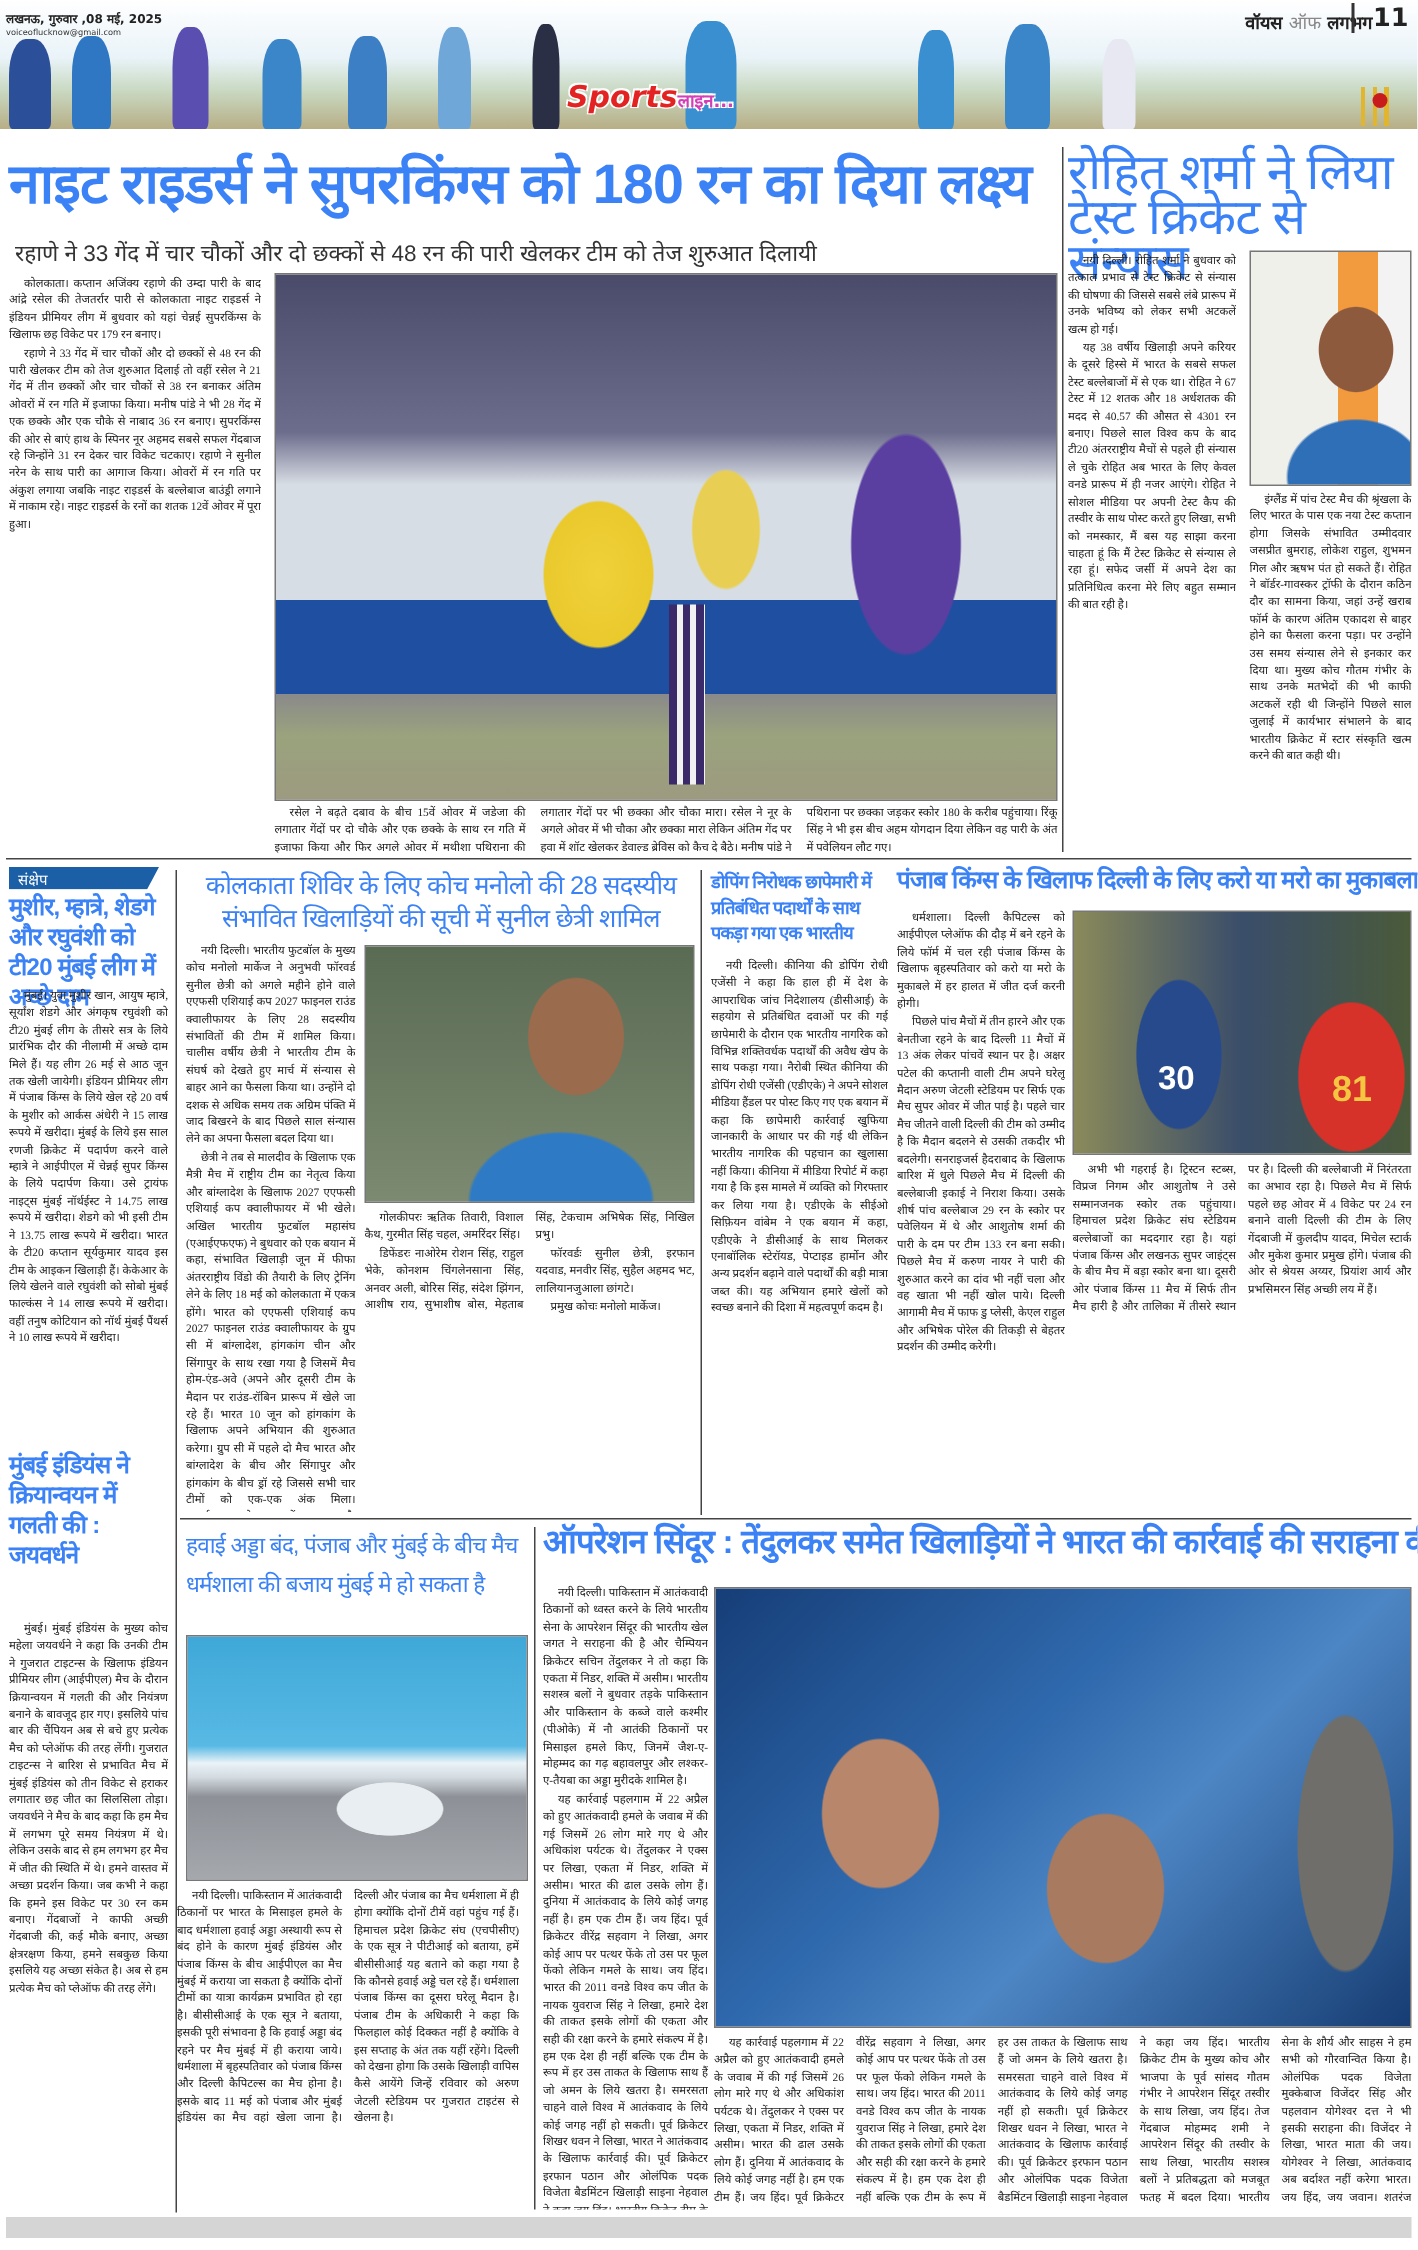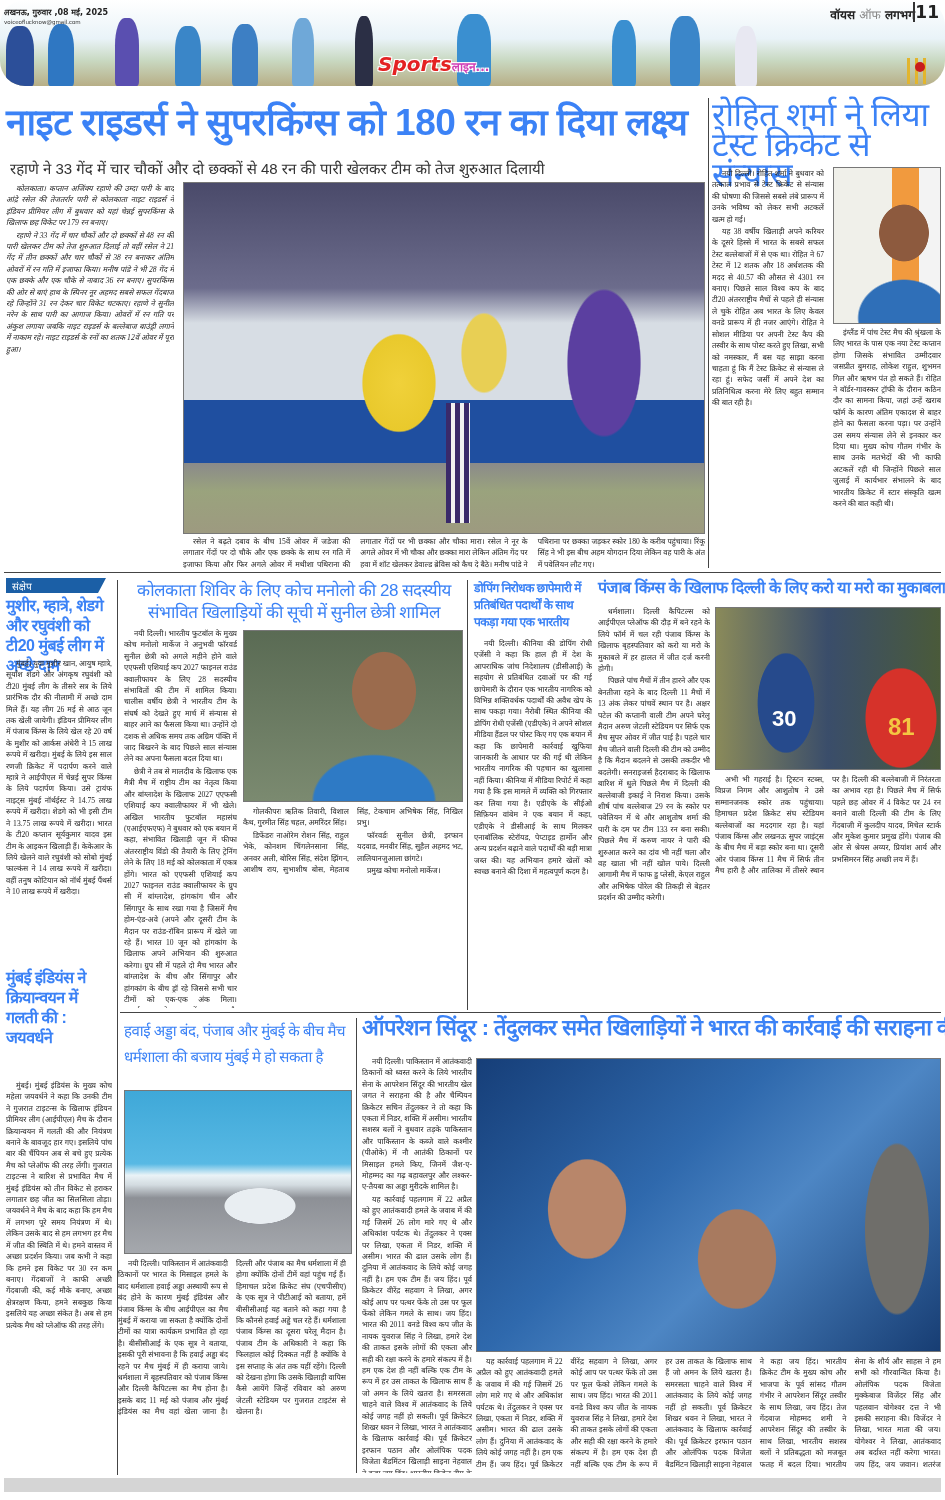--- a/index.html
+++ b/index.html
@@ -1,26 +1,26 @@
 <!DOCTYPE html>
 <html><head>
 <meta charset="utf-8">
 <style>
   * { box-sizing: border-box; margin: 0; padding: 0; }
   html, body { width: 945px; height: 1500px; background: #ffffff; overflow: hidden; }
   body { font-family: "DejaVu Sans", sans-serif; color: #111; position: relative; }
 
   
   .masthead { position: absolute; left: 0; top: 0; width: 945px; height: 86px;
-    background: linear-gradient(to bottom, #ffffff 0%, #e9f3f8 45%, #c9d9c2 70%, #b7ae86 100%); overflow: hidden; border-radius: 25px; }
+    background: linear-gradient(to bottom, #ffffff 0%, #e9f3f8 45%, #c9d9c2 70%, #b7ae86 100%); overflow: hidden; }
   .mh-date { position: absolute; left: 4px; top: 6px; font-size: 8px; font-weight: bold; color: #222; }
   .mh-email { position: absolute; left: 4px; top: 19px; font-size: 5.5px; color: #333; }
   .mh-paper { position: absolute; right: 30px; top: 6px; font-size: 12px; font-weight: bold; color: #222; }
   .mh-paper .light { color: #888; font-weight: normal; }
-  .mh-pageno { position: absolute; right: 6px; top: 2px; font-size: 17px; font-weight: bold; color: #222; border-left: 2px solid #333; padding-left: 0; }
+  .mh-pageno { position: absolute; right: 6px; top: 2px; font-size: 17px; font-weight: bold; color: #222; border-left: 2px solid #333; padding-left: 12px; }
   .mh-logo { position: absolute; left: 378px; top: 52px; font-size: 20px; font-weight: bold; font-style: italic; color: #e32222;
     text-shadow: 1px 1px 0 #fff, -1px -1px 0 #fff, 1px -1px 0 #fff, -1px 1px 0 #fff; }
   .mh-logo .hi { color: #d23fb6; font-style: normal; font-size: 12px; }
   .athlete { position: absolute; bottom: 0; border-radius: 40% 40% 8% 8%; }
   .stumps { position: absolute; right: 16px; bottom: 2px; width: 22px; height: 26px;
     background: repeating-linear-gradient(to right, #e2b52e 0 3px, transparent 3px 8px); }
   .ball { position: absolute; right: 20px; bottom: 14px; width: 10px; height: 10px; border-radius: 50%; background: #c81c1c; }
 
   
   .hl { font-family: "Liberation Sans Narrow", "Liberation Sans", sans-serif; font-weight: bold; color: #3b82f6; line-height: 1.05; letter-spacing: -0.5px; }
@@ -99,21 +99,21 @@
     <span>लगभग</span>
   </div>
   <div class="mh-pageno">11</div>
   <div class="stumps"></div>
   <div class="ball"></div>
 </header>
 
 <h1 class="hl abs lead-hl">नाइट राइडर्स ने सुपरकिंग्स को 180 रन का दिया लक्ष्य</h1>
 <div class="abs lead-sub">रहाणे ने 33 गेंद में चार चौकों और दो छक्कों से 48 रन की पारी खेलकर टीम को तेज शुरुआत दिलायी</div>
 
-<div class="abs body-text" style="left:6px;top:183px;width:168px;height:387px;font-style:italic;">
+<div class="abs body-text" style="left:6px;top:183px;width:168px;height:387px;">
   <p>कोलकाता। कप्तान अजिंक्य रहाणे की उम्दा पारी के बाद आंद्रे रसेल की तेजतर्रार पारी से कोलकाता नाइट राइडर्स ने इंडियन प्रीमियर लीग में बुधवार को यहां चेन्नई सुपरकिंग्स के खिलाफ छह विकेट पर 179 रन बनाए।</p>
   <p>रहाणे ने 33 गेंद में चार चौकों और दो छक्कों से 48 रन की पारी खेलकर टीम को तेज शुरुआत दिलाई तो वहीं रसेल ने 21 गेंद में तीन छक्कों और चार चौकों से 38 रन बनाकर अंतिम ओवरों में रन गति में इजाफा किया। मनीष पांडे ने भी 28 गेंद में एक छक्के और एक चौके से नाबाद 36 रन बनाए। सुपरकिंग्स की ओर से बाएं हाथ के स्पिनर नूर अहमद सबसे सफल गेंदबाज रहे जिन्होंने 31 रन देकर चार विकेट चटकाए। रहाणे ने सुनील नरेन के साथ पारी का आगाज किया। ओवरों में रन गति पर अंकुश लगाया जबकि नाइट राइडर्स के बल्लेबाज बाउंड्री लगाने में नाकाम रहे। नाइट राइडर्स के रनों का शतक 12वें ओवर में पूरा हुआ।</p>
 </div>
 
 <div class="photo kkr-photo" style="left:183px;top:182px;width:522px;height:352px;">
   <div class="abs" style="left:262px;top:220px;width:24px;height:120px;background:repeating-linear-gradient(to right,#3a2a6a 0 5px,#f1f1f1 5px 9px);"></div>
 </div>
 
 <div class="abs body-text" style="left:183px;top:536px;width:522px;height:38px;column-count:3;column-gap:10px;">
   <p>रसेल ने बढ़ते दबाव के बीच 15वें ओवर में जडेजा की लगातार गेंदों पर दो चौके और एक छक्के के साथ रन गति में इजाफा किया और फिर अगले ओवर में मथीशा पथिराना की लगातार गेंदों पर भी छक्का और चौका मारा। रसेल ने नूर के अगले ओवर में भी चौका और छक्का मारा लेकिन अंतिम गेंद पर हवा में शॉट खेलकर डेवाल्ड ब्रेविस को कैच दे बैठे। मनीष पांडे ने पथिराना पर छक्का जड़कर स्कोर 180 के करीब पहुंचाया। रिंकू सिंह ने भी इस बीच अहम योगदान दिया लेकिन वह पारी के अंत में पवेलियन लौट गए।</p>

